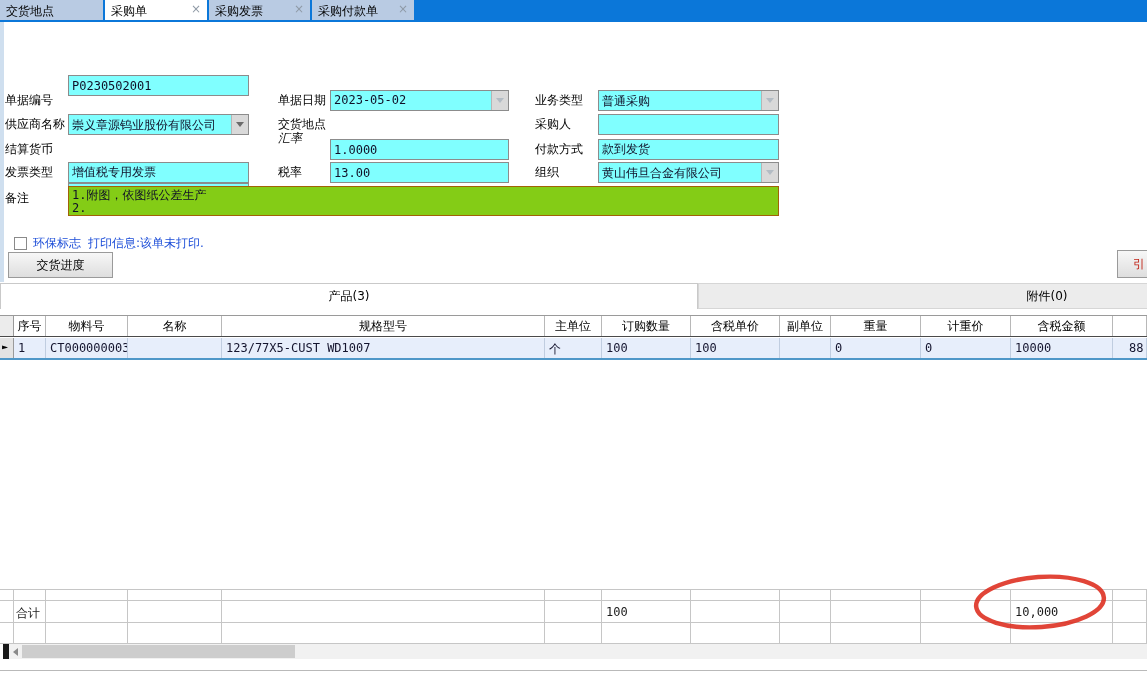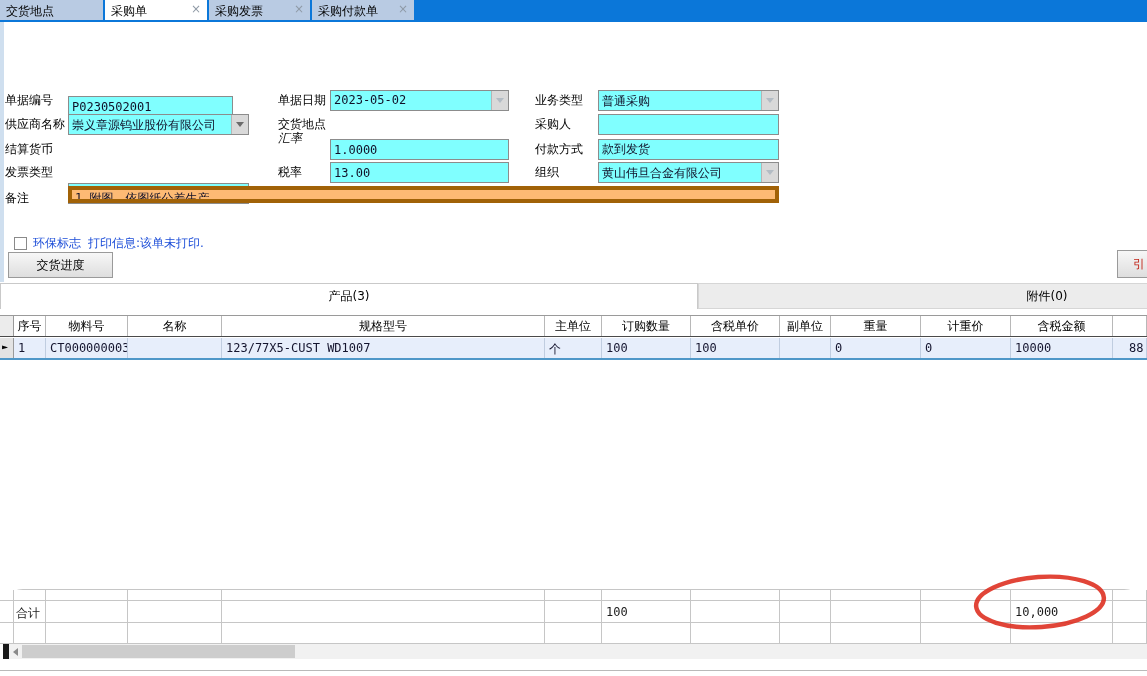--- a/index.html
+++ b/index.html
@@ -23,22 +23,22 @@
   .field { position:absolute; height:21px; background:#80ffff; border:1px solid #8c8c8c;
            font-family:"DejaVu Sans Mono","DejaVu Sans",sans-serif; font-size:12px; color:#101028;
            padding:2px 3px; overflow:hidden; white-space:nowrap; }
   input.field { outline:none; }
   .field.right { text-align:left; }
   .combo { display:flex; align-items:stretch; padding:0; }
   .combo .cv { flex:1; padding:2px 3px; overflow:hidden; white-space:nowrap; }
   .combo .cbtn { width:17px; background:#d9d9d9; border-left:1px solid #b5b5b5; display:flex; align-items:center; justify-content:center; }
   .arr { width:0; height:0; border-left:4px solid transparent; border-right:4px solid transparent; border-top:5px solid #6b6b6b; }
   .arr.lt { border-top-color:#b3bcc4; }
-  .remark-box { position:absolute; left:68px; top:186px; width:711px; height:17px; background:#fdba74;
-                border:4px solid #a16207; overflow:hidden; padding:2px 3px; line-height:13px;
+  .remark-box { position:absolute; left:68px; top:186px; width:711px; height:30px; background:#84cc16;
+                border:1px solid #a16207; overflow:hidden; padding:2px 3px; line-height:13px;
                 font-family:"DejaVu Sans Mono","DejaVu Sans",sans-serif; color:#101028; }
 
   
   .chk { position:absolute; left:14px; top:237px; width:13px; height:13px; background:#fff; border:1px solid #8a8a8a; }
   .blue-txt { position:absolute; top:235px; height:16px; line-height:16px; color:#1d4ed8; white-space:nowrap; }
   .btn { position:absolute; background:linear-gradient(#f7f7f7,#dedede); border:1px solid #9a9a9a; text-align:center; color:#000; }
   .btn-delivery { left:8px; top:252px; width:105px; height:26px; line-height:24px; }
   .btn-import { left:1117px; top:250px; width:56px; height:28px; line-height:26px; color:#c22418; text-align:left; padding-left:15px; }
 
   
@@ -103,21 +103,21 @@
     </div>
     <div class="tab t3">
       <span>采购付款单</span>
       <span class="x">×</span>
     </div>
   </div>
 
   <div class="left-strip"></div>
 
   <div class="flabel" style="left:5px;top:90px;">单据编号</div>
-  <input class="field" style="left: 68px; top: 96px; width: 165px;" readonly="" value="P0230502001">
+  <input class="field" style="left: 68px; top: 75px; width: 181px;" readonly="" value="P0230502001">
   <div class="flabel" style="left:278px;top:90px;">单据日期</div>
   <div class="field combo" style="left:330px;top:90px;width:179px;">
     <span class="cv">2023-05-02</span>
     <span class="cbtn">
         <span class="arr lt"></span>
       </span>
   </div>
   <div class="flabel" style="left:535px;top:90px;">业务类型</div>
   <div class="field combo" style="left:598px;top:90px;width:181px;">
     <span class="cv">普通采购</span>
@@ -138,20 +138,21 @@
   <input class="field" style="left: 598px; top: 114px; width: 181px;" readonly="" value="">
 
   <div class="flabel" style="left:5px;top:139px;">结算货币</div>
   <input class="field" style="left: 68px; top: 139px; width: 181px; margin-top: 44px;" readonly="" value="人民币">
   <div class="flabel" style="left:278px;top:128px;font-style:italic;">汇率</div>
   <input class="field right" style="left: 330px; top: 139px; width: 179px;" readonly="" value="1.0000">
   <div class="flabel" style="left:535px;top:139px;">付款方式</div>
   <input class="field" style="left: 598px; top: 139px; width: 181px;" readonly="" value="款到发货">
 
   <div class="flabel" style="left:5px;top:162px;">发票类型</div>
+  <input class="field" style="left: 68px; top: 162px; width: 181px;" readonly="" value="增值税专用发票">
   <div class="flabel" style="left:278px;top:162px;">税率</div>
   <input class="field right" style="left: 330px; top: 162px; width: 179px;" readonly="" value="13.00">
   <div class="flabel" style="left:535px;top:162px;">组织</div>
   <div class="field combo" style="left:598px;top:162px;width:181px;">
     <span class="cv">黄山伟旦合金有限公司</span>
     <span class="cbtn">
         <span class="arr lt"></span>
       </span>
   </div>
 
@@ -198,21 +199,21 @@
     <div class="dc w4">个</div>
     <div class="dc w5">100</div>
     <div class="dc w6">100</div>
     <div class="dc w7"></div>
     <div class="dc w8">0</div>
     <div class="dc w9">0</div>
     <div class="dc w10">10000</div>
     <div class="dc w11" style="padding-left:16px;">88</div>
   </div>
 
-  <div class="gfoot" style="border-top:1px solid #c6c6c6;border-radius:23px;">
+  <div class="gfoot" style="border-top:1px solid #c6c6c6;">
     <div class="frow pad">
       <div class="fc w-sel"></div>
         <div class="fc w0"></div>
         <div class="fc w1"></div>
         <div class="fc w2"></div>
       <div class="fc w3"></div>
         <div class="fc w4"></div>
         <div class="fc w5"></div>
         <div class="fc w6"></div>
       <div class="fc w7"></div>

